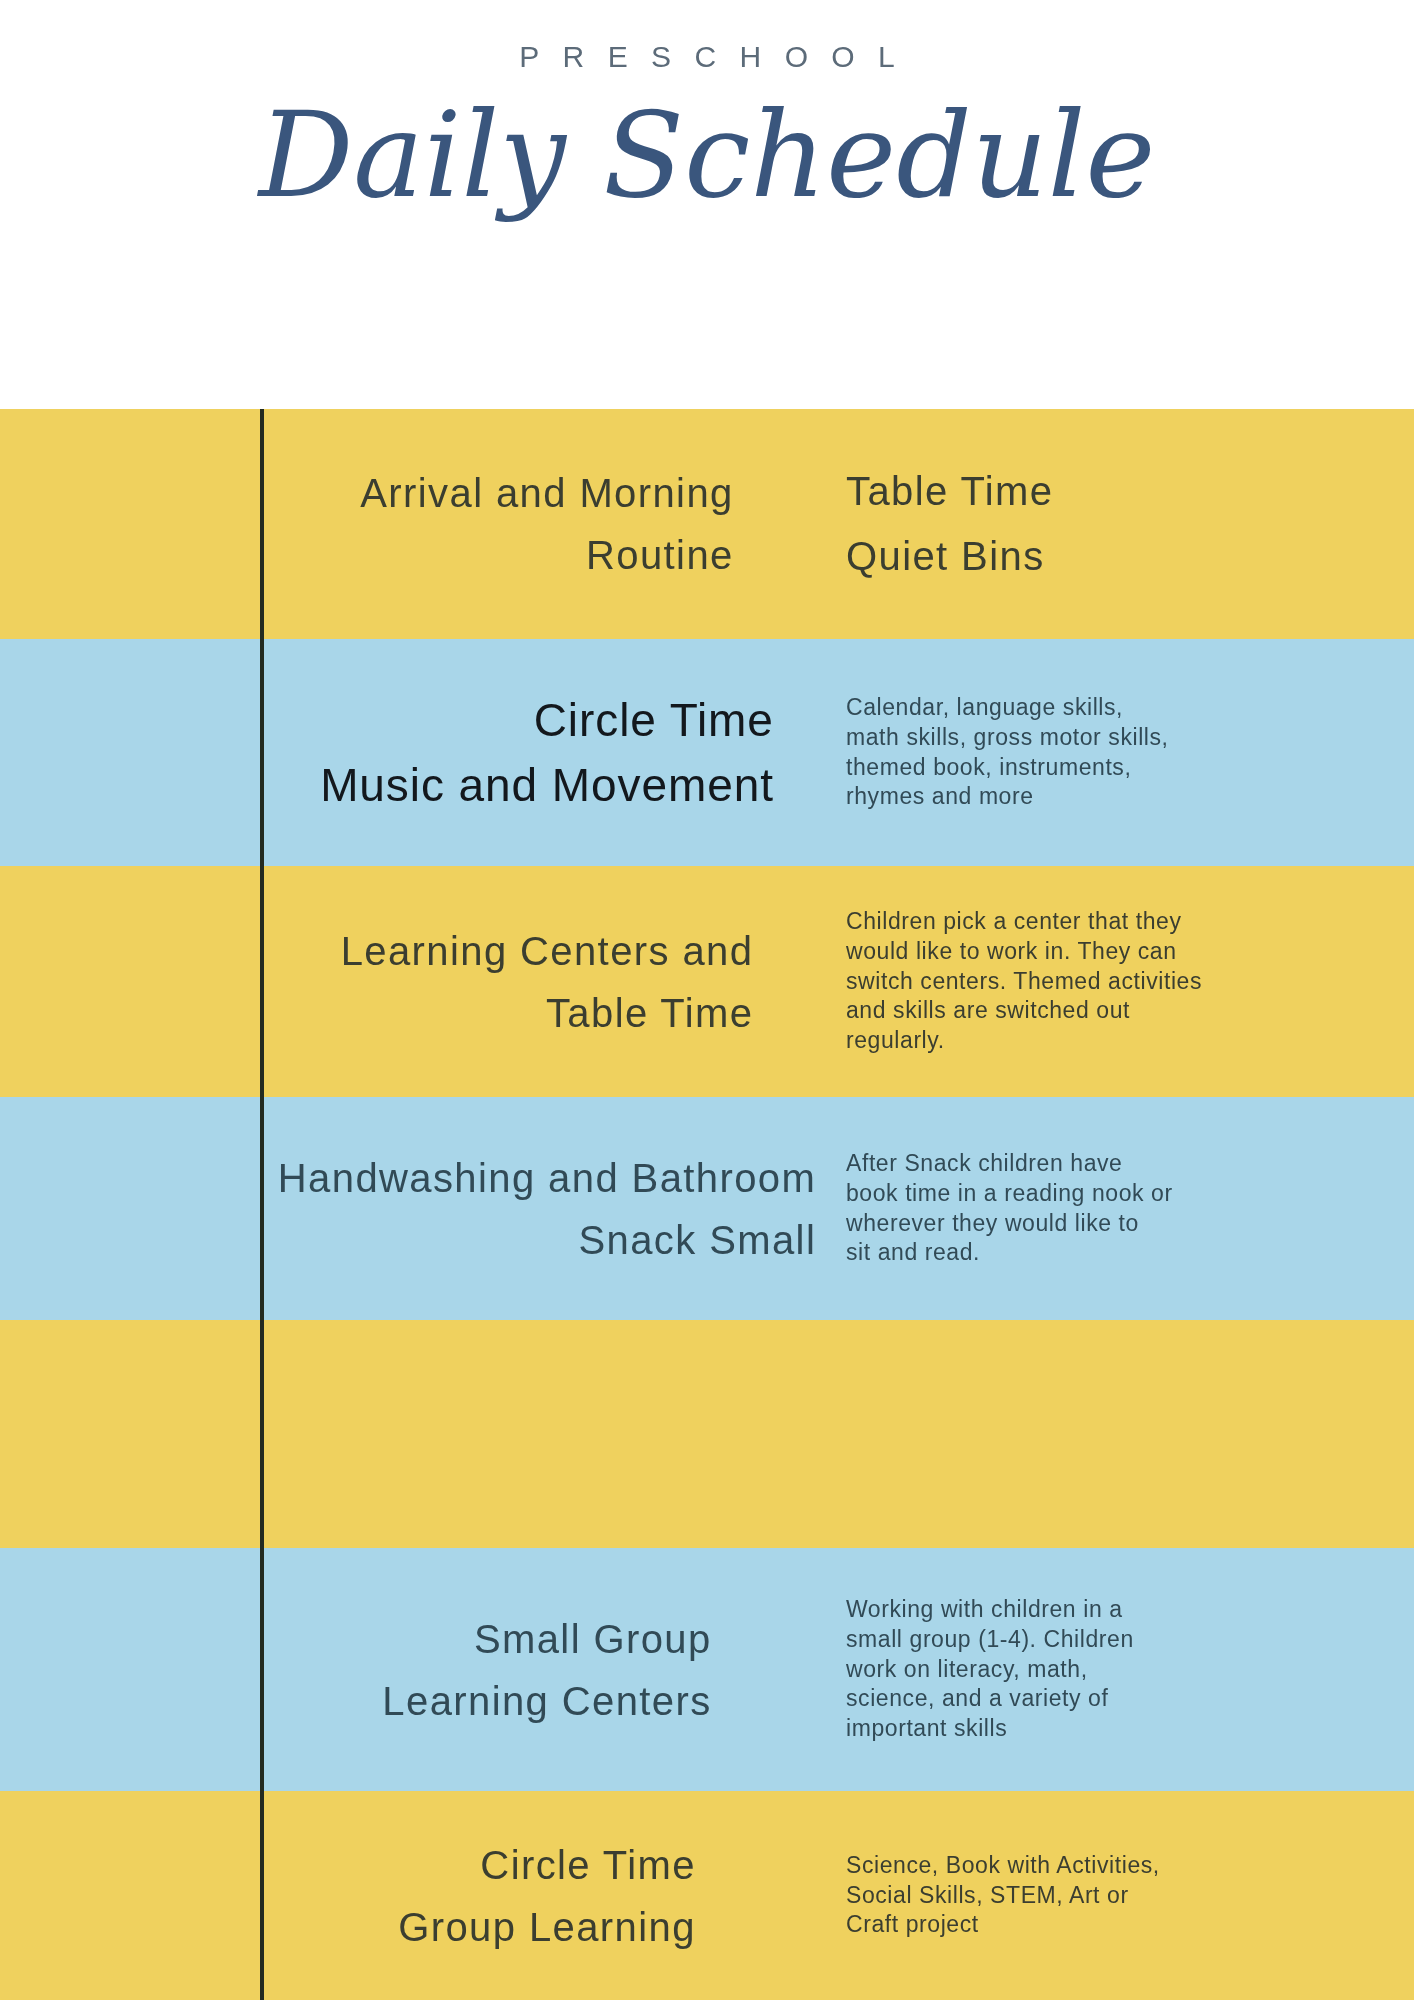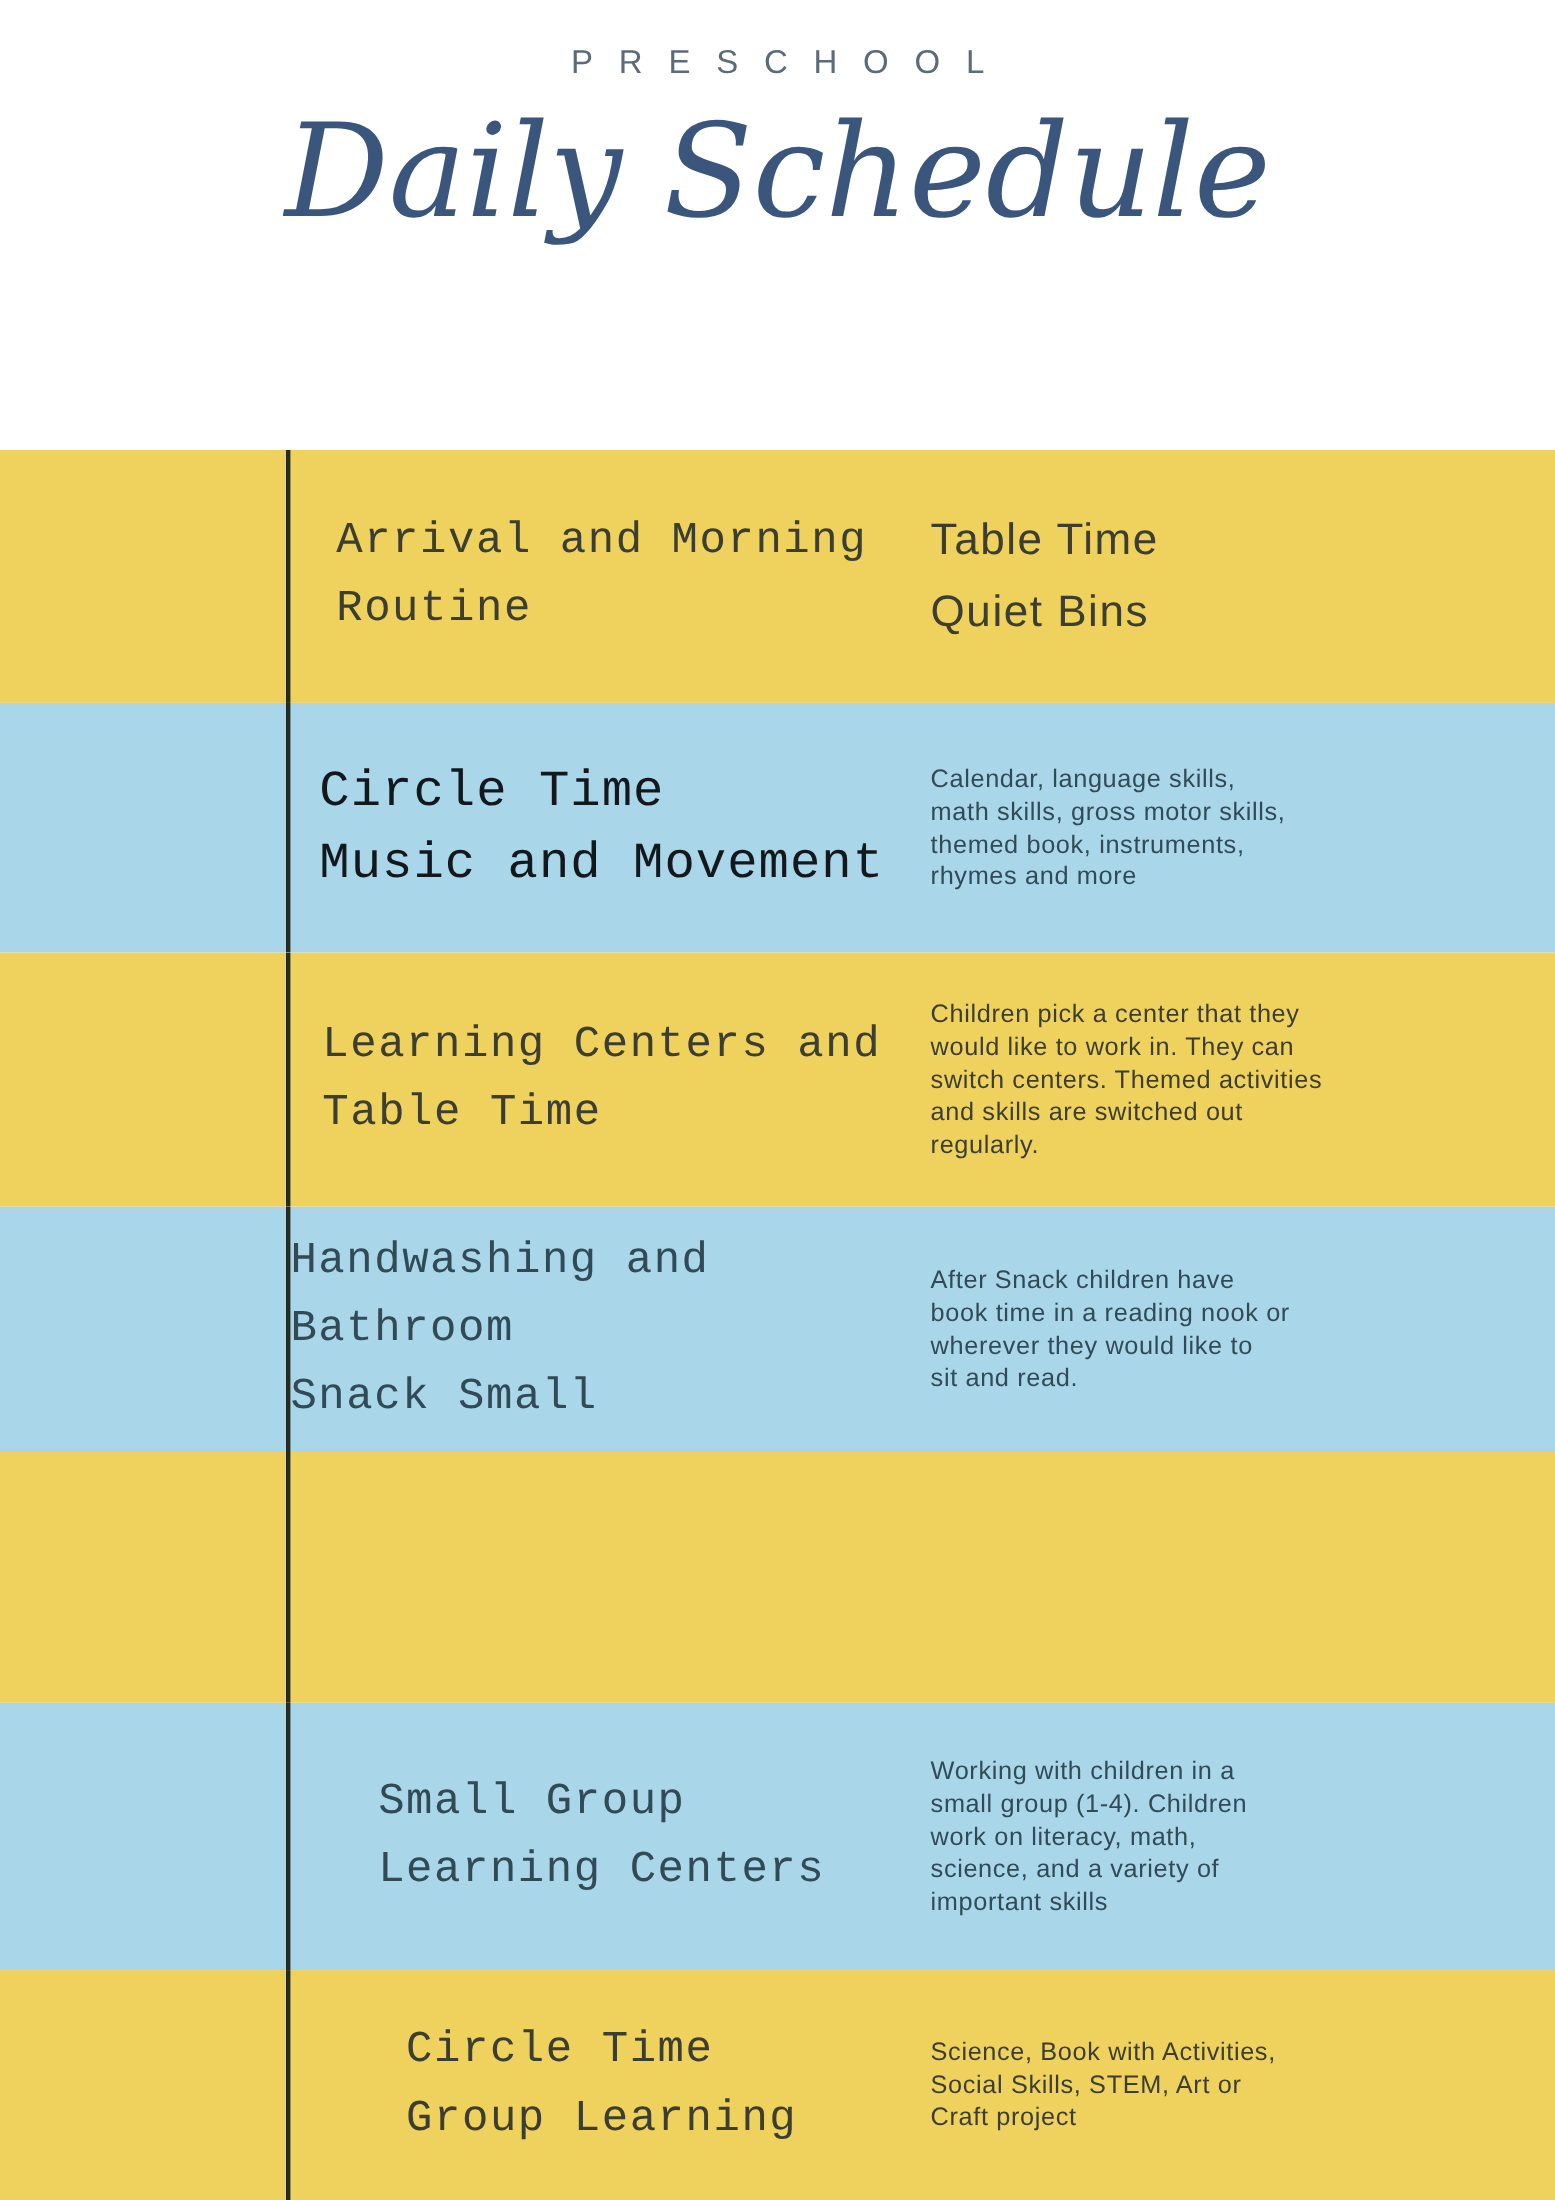--- a/index.html
+++ b/index.html
@@ -57,27 +57,26 @@
     flex: 0 0 260px;
     width: 260px;
     border-right: 4px solid #242b20;
   }
   .activity-cell {
     flex: 0 0 566px;
     width: 566px;
     display: flex;
     align-items: center;
     justify-content: center;
-    text-align: left;
+    text-align: right;
     font-size: 40px;
     line-height: 1.55;
     letter-spacing: 0.035em;
     white-space: pre-line;
     overflow: hidden;
-    font-family: Liberation Mono, monospace;
   }
   .description-cell {
     flex: 1 1 auto;
     display: flex;
     align-items: center;
     justify-content: flex-start;
     text-align: left;
     padding: 0 18px 0 16px;
     font-size: 23px;
     line-height: 1.3;

